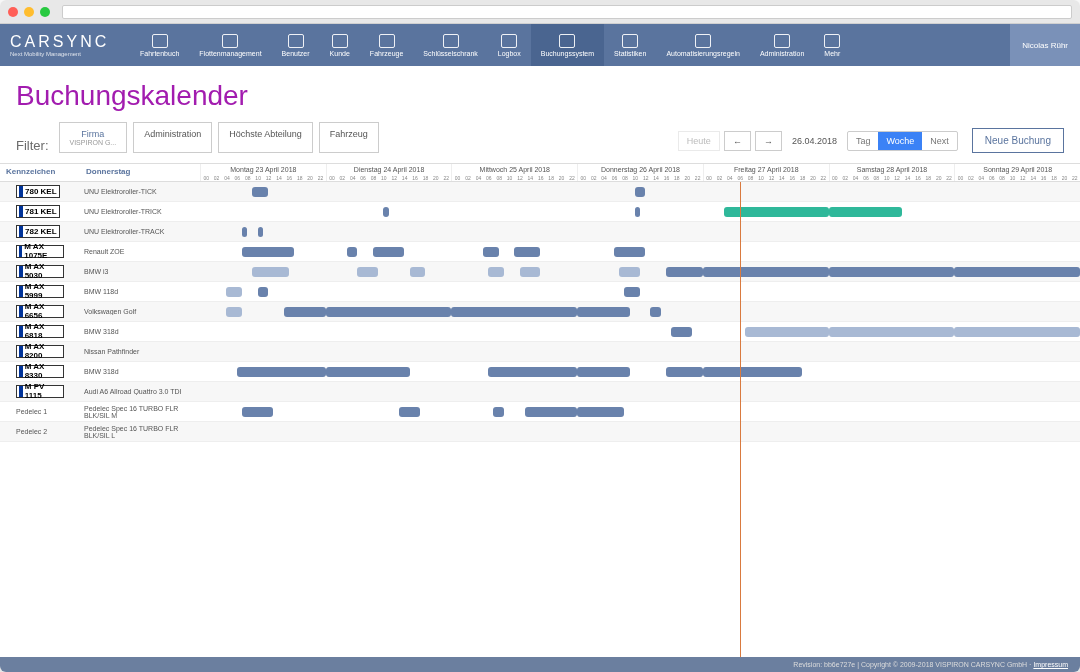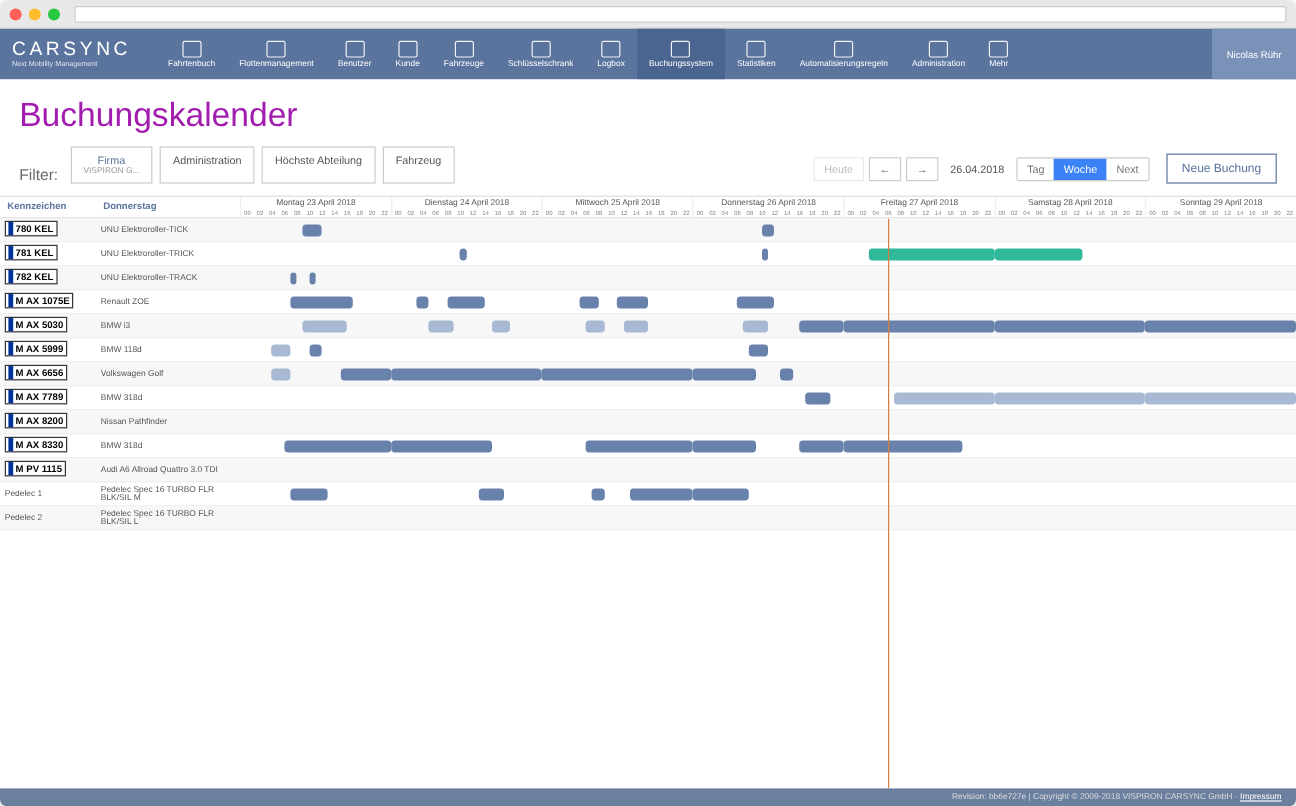--- a/index.html
+++ b/index.html
@@ -38,21 +38,21 @@
 .lc-kz { width:80px; padding:3px 6px; color:#5a749e; font-size:8px; font-weight:bold; }
 .lc-hr { flex:1; padding:3px 6px; color:#5a749e; font-size:8px; font-weight:bold; }
 .day-headers { flex:1; display:flex; }
 .day-col-h { flex:1; text-align:center; font-size:7px; color:#555; border-left:1px solid #eee; display:flex; flex-direction:column; }
 .day-col-h .dname { padding:2px 0; }
 .day-col-h .hours { display:flex; font-size:5px; color:#888; }
 .day-col-h .hours span { flex:1; }
 .cal-body { flex:1; overflow-y:auto; position:relative; }
 .row { display:flex; height:20px; border-bottom:1px solid #eee; align-items:center; }
 .row:nth-child(even){background:#f7f7f7}
-.row .plate { width:80px; padding:0 4px; }
+.row .plate { width:80px; padding:0 16px; }
 .plate-box { display:inline-flex; align-items:center; background:#fff; border:1px solid #333; font-size:8px; font-weight:bold; padding:0 2px; height:13px; }
 .plate-box::before { content:''; width:4px; height:11px; background:#003399; margin-right:2px; }
 .row .hrst { width:120px; font-size:7px; color:#555; padding:0 4px; overflow:hidden; }
 .row .timeline { flex:1; position:relative; height:100%; }
 .bar { position:absolute; height:10px; top:5px; border-radius:3px; }
 .bar.blue{background:#6982ac}
 .bar.lblue{background:#a8b9d4}
 .bar.teal{background:#2fb89a}
 .now-line { position:absolute; top:0; bottom:0; width:1px; background:#d97a3f; left:calc(200px + 50%); z-index:5; }
 .footer { background:#6b7f9f; color:#ddd; font-size:7px; text-align:right; padding:4px 12px; }
@@ -350,21 +350,21 @@
           <div class="timeline">
             <div class="bar lblue" style="left: 2.97619%; width: 1.78571%;"></div>
             <div class="bar blue" style="left: 9.52381%; width: 4.7619%;"></div>
             <div class="bar blue" style="left: 14.2857%; width: 14.2857%;"></div>
             <div class="bar blue" style="left: 28.5714%; width: 14.2857%;"></div>
             <div class="bar blue" style="left: 42.8571%; width: 5.95238%;"></div>
             <div class="bar blue" style="left: 51.1905%; width: 1.19048%;"></div>
           </div>
         </div>
         <div class="row">
-          <div class="plate"><span class="plate-box">M AX 7789</span></div>
+          <div class="plate"><span class="plate-box">M AX 6818</span></div>
           <div class="hrst">BMW 318d</div>
           <div class="timeline">
             <div class="bar blue" style="left: 53.5714%; width: 2.38095%;"></div>
             <div class="bar lblue" style="left: 61.9048%; width: 9.52381%;"></div>
             <div class="bar lblue" style="left: 71.4286%; width: 14.2857%;"></div>
             <div class="bar lblue" style="left: 85.7143%; width: 14.2857%;"></div>
           </div>
         </div>
         <div class="row">
           <div class="plate"><span class="plate-box">M AX 8200</span></div>

